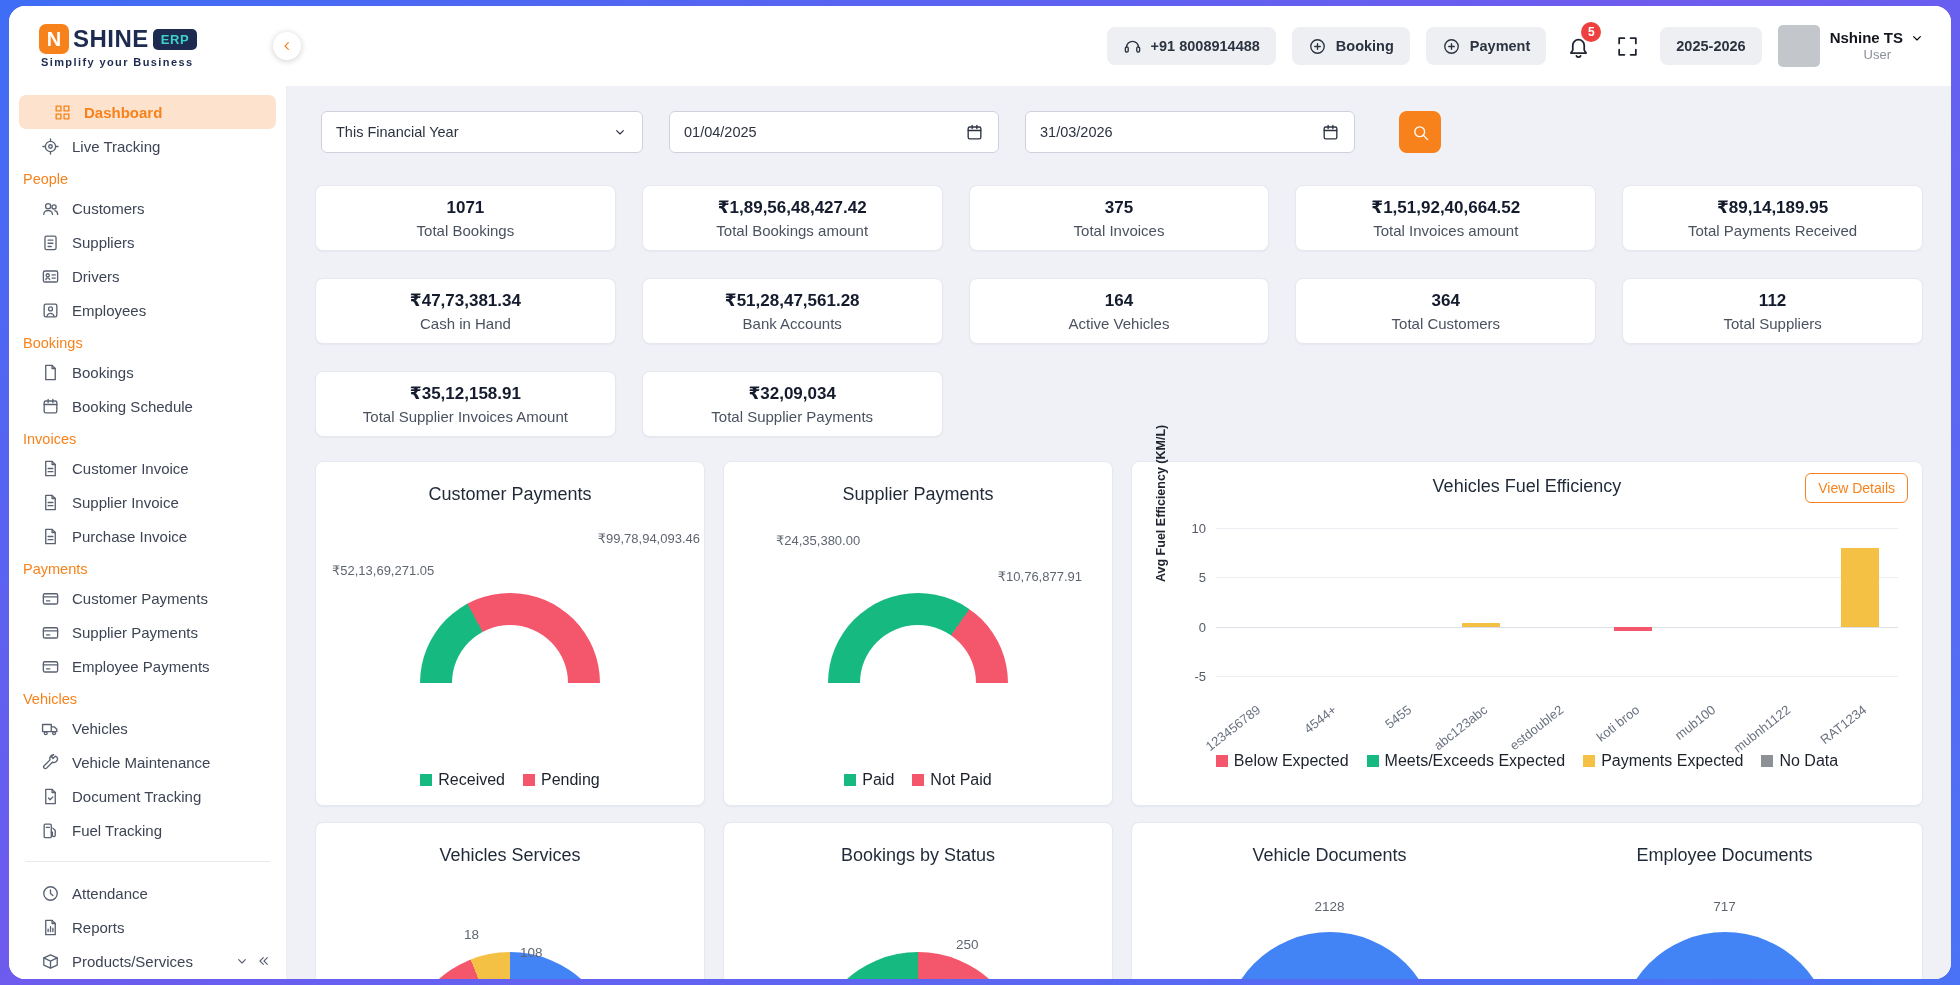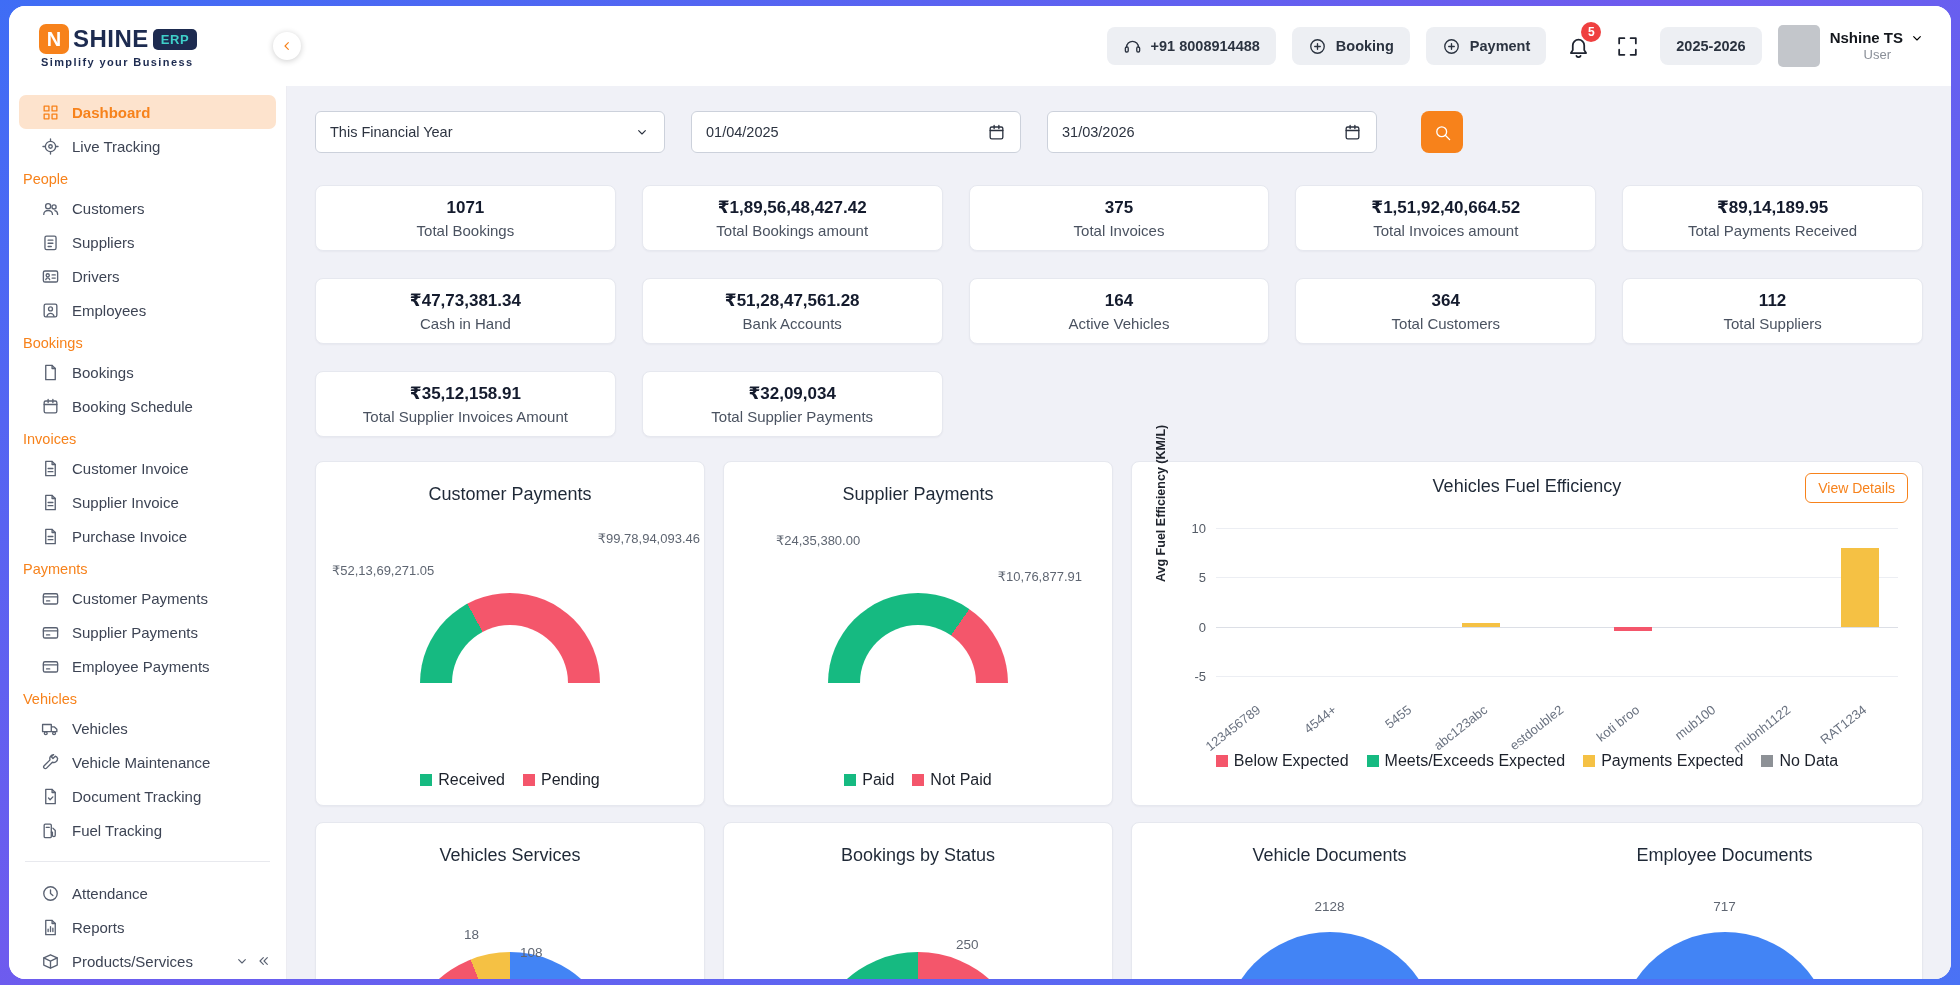--- a/index.html
+++ b/index.html
@@ -32,34 +32,34 @@
   .user-role { font-size:13px; color:#8a8f98; }
 
   
   .body-row { flex:1; display:flex; min-height:0; }
   .sidebar { width:278px; flex:0 0 278px; background:#fff; border-right:1px solid #ececf2; padding-top:9px; overflow:hidden; }
   .main { flex:1; background:#f0f1f7; padding:25px 28px 0; overflow:hidden; }
 
   
   .side-item { height:34px; display:flex; align-items:center; gap:12px; padding:0 14px 0 32px; font-size:15px; color:#3d4454; cursor:pointer; }
   .side-item .ic { stroke:#5a6272; }
-  .side-item.active { background:#fde3cd; color:#f7821b; font-weight:600; border-radius:7px; margin:0 10px; padding-left:22px; }
+  .side-item.active { background:#fde3cd; color:#f7821b; font-weight:600; border-radius:7px; margin:0 10px; padding-left:34px; }
   .side-item.active .ic { stroke:#f7821b; }
   .side-head { height:28px; display:flex; align-items:flex-end; padding:0 0 4px 14px; font-size:14.5px; color:#f7821b; }
   .side-div { border-top:1px solid #e8e9ee; margin:14px 16px; }
   .side-end-icons { margin-left:auto; display:flex; gap:6px; color:#8a8f98; }
 
   .ic { width:19px; height:19px; fill:none; stroke:currentColor; stroke-width:1.7; stroke-linecap:round; stroke-linejoin:round; flex:0 0 auto; }
   .ic-sm { width:16px; height:16px; }
   .ic-lg { width:25px; height:25px; }
 
   
   .filters { display:flex; gap:26px; align-items:center; }
   .select-box, .date-box { height:42px; background:#fff; border:1px solid #ccd1db; border-radius:6px; display:flex; align-items:center; justify-content:space-between; padding:0 14px; font-size:14.5px; color:#2c3340; cursor:pointer; }
-  .select-box { width:350px; }
+  .select-box { width:322px;margin-left:6px; }
   .date-box { width:330px; }
   .date-box input { border:none; outline:none; font-size:14.5px; color:#2c3340; font-family:inherit; width:220px; background:transparent; }
   .search-btn { width:42px; height:42px; background:#f7821b; border:none; border-radius:8px; display:flex; align-items:center; justify-content:center; color:#fff; cursor:pointer; margin-left:18px; }
 
   
   .stats-grid { display:grid; grid-template-columns:repeat(5,1fr); gap:27px 26px; margin-top:32px; }
   .stat-card { background:#fff; border:1px solid #e6e8ef; border-radius:8px; height:66px; display:flex; flex-direction:column; align-items:center; justify-content:center; gap:4px; box-shadow:0 1px 2px rgba(20,30,60,.04); }
   .stat-value { font-size:17px; font-weight:700; color:#141b2d; }
   .stat-label { font-size:15px; color:#4a5260; }
 

